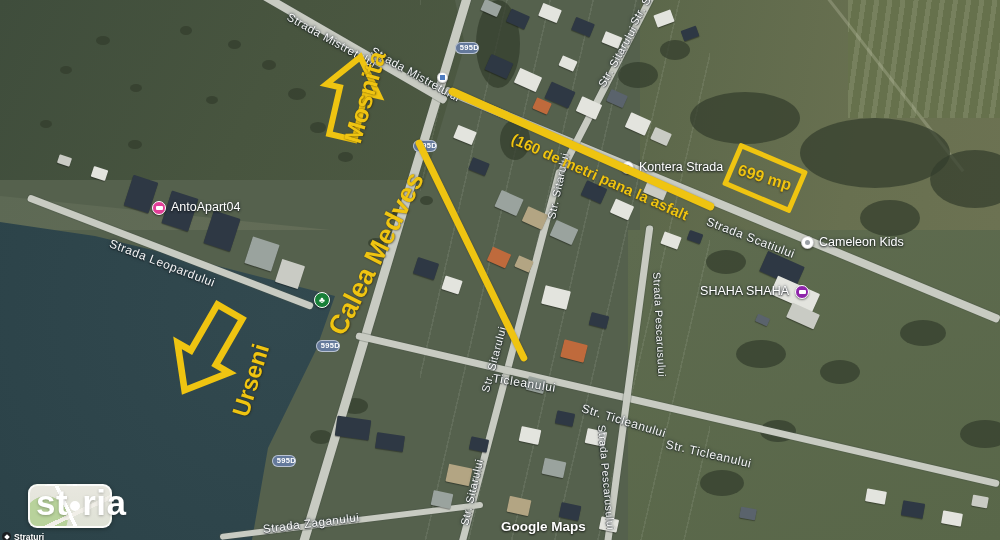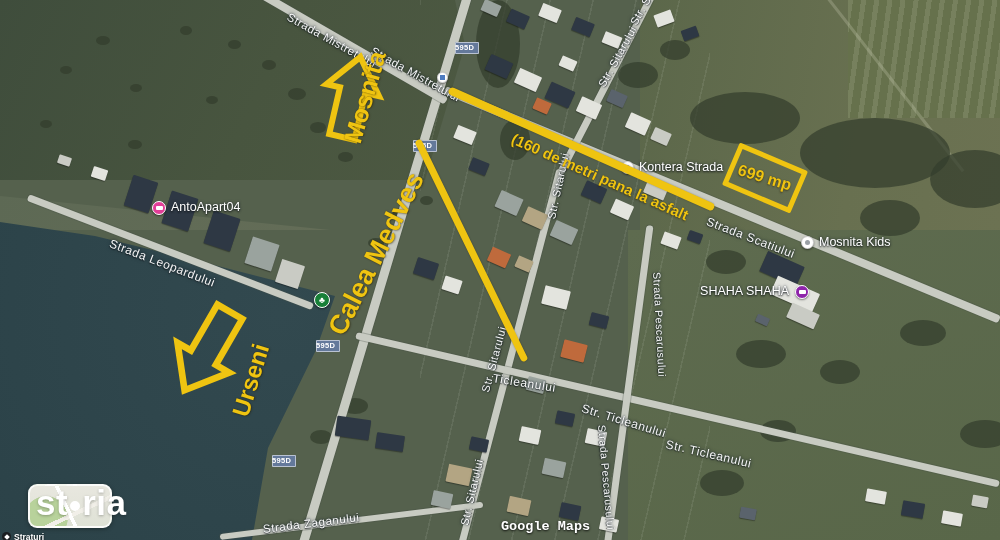--- a/index.html
+++ b/index.html
@@ -29,22 +29,22 @@
 
   .tree{border-radius:50%;background:#333d2c;opacity:.72;z-index:1;}
   .road{background:#c8cbc2;border-radius:3px;box-shadow:0 0 0 1px rgba(70,80,70,.30);
         transform-origin:left center;z-index:2;}
   .bld{z-index:3;border-radius:1px;box-shadow:0 1px 1px rgba(0,0,0,.35);}
 
   
   .street-label{z-index:4;color:#fff;opacity:.95;font-weight:500;letter-spacing:.6px;
     white-space:nowrap;transform-origin:left center;
     text-shadow:0 0 2px rgba(33,44,54,.95),0 0 4px rgba(33,44,54,.75),0 1px 1px rgba(0,0,0,.6);}
-  .shield{z-index:5;width:24px;height:12px;background:#64799b;border-radius:1px;
-    color:#fff;font-size:7.5px;font-weight:700;text-align:left;line-height:12px;
+  .shield{z-index:5;width:24px;height:12px;background:#64799b;border-radius:6px;
+    color:#fff;font-size:7.5px;font-weight:700;text-align:right;line-height:12px;
     letter-spacing:.3px;box-shadow:0 0 0 1px rgba(255,255,255,.55) inset;}
   .poi-icon{z-index:6;border-radius:50%;box-shadow:0 1px 2px rgba(0,0,0,.45);}
   .poi-label{z-index:6;color:#fff;font-size:12.5px;font-weight:500;white-space:nowrap;
     text-shadow:0 0 3px rgba(40,50,60,.9),0 1px 2px rgba(0,0,0,.8);}
 
   
   .ann{z-index:7;color:#efc411;font-weight:700;white-space:nowrap;
        text-shadow:0 1px 2px rgba(40,30,0,.55),0 0 1px rgba(0,0,0,.35);}
   #line-medves{left:414px;top:140px;width:7px;height:246px;background:#efc411;border-radius:4px;
        transform:rotate(-26deg);transform-origin:top center;z-index:7;box-shadow:0 0 2px rgba(0,0,0,.3);}
@@ -56,21 +56,21 @@
   #lbl-measure{left:516px;top:130px;font-size:15px;transform:rotate(24deg);transform-origin:left top;}
   #arrow-n{left:316px;top:50px;width:70px;height:95px;transform:rotate(13deg);z-index:7;}
   #arrow-s{left:165px;top:298px;width:85px;height:105px;transform:rotate(210deg);z-index:7;}
   #plot-rect{left:728px;top:155px;width:74px;height:46px;border:5px solid #efc411;
        transform:rotate(23deg);z-index:7;border-radius:2px;
        display:flex;align-items:center;justify-content:center;}
   #plot-rect .ann{position:static;font-size:16px;transform:rotate(-6deg);}
 
   
   #gmaps-mark{left:501px;top:519px;z-index:9;color:#fff;font-size:13.5px;font-weight:600;
-       text-shadow:0 1px 2px rgba(0,0,0,.7),0 0 3px rgba(0,0,0,.45);font-family:Liberation Mono, monospace;}
+       text-shadow:0 1px 2px rgba(0,0,0,.7),0 0 3px rgba(0,0,0,.45);}
   #layers-thumb{left:28px;top:484px;width:84px;height:44px;z-index:8;border-radius:9px;
        border:2px solid rgba(255,255,255,.85);box-shadow:0 1px 4px rgba(0,0,0,.35);
        background-image:linear-gradient(65deg,rgba(0,0,0,0) 44%,#fff 44%,#fff 48%,rgba(0,0,0,0) 48%),
          linear-gradient(155deg,rgba(0,0,0,0) 60%,#f1efe8 60%,#f1efe8 66%,rgba(0,0,0,0) 66%),
          radial-gradient(circle at 20% 80%,#b8d29b 0 30%,rgba(0,0,0,0) 31%),
          linear-gradient(#e8e7df,#dfe2d6);}
   #layers-badge{left:2px;top:532px;z-index:9;display:flex;align-items:flex-start;gap:3px;}
   #layers-badge .dot{position:static;width:9px;height:9px;border-radius:50%;background:#1a1d20;
        display:flex;align-items:center;justify-content:center;}
   #layers-badge .dot i{position:static;width:4px;height:4px;background:#fff;transform:rotate(45deg);}
@@ -225,21 +225,21 @@
         <i style="position: static; width: 7px; height: 3.5px; background: rgb(255, 255, 255); border-radius: 1px;"></i>
       </div>
       <span class="poi-label" style="left: 171px; top: 200px;">AntoApart04</span>
       <div class="poi-icon" style="left: 621px; top: 161px; width: 13px; height: 13px; background: rgb(255, 255, 255); border: 1.5px solid rgba(0, 0, 0, 0.18); display: flex; align-items: center; justify-content: center;">
         <i style="position: static; width: 5px; height: 5px; background: rgb(154, 160, 166); border-radius: 50%;"></i>
       </div>
       <span class="poi-label" style="left: 639px; top: 160px;">Kontera Strada</span>
       <div class="poi-icon" style="left: 801px; top: 236px; width: 13px; height: 13px; background: rgb(255, 255, 255); border: 1.5px solid rgba(0, 0, 0, 0.18); display: flex; align-items: center; justify-content: center;">
         <i style="position: static; width: 5px; height: 5px; background: rgb(154, 160, 166); border-radius: 50%;"></i>
       </div>
-      <span class="poi-label" style="left: 819px; top: 235px;">Mosnita Kids</span>
+      <span class="poi-label" style="left: 819px; top: 235px;">Cameleon Kids</span>
       <div class="poi-icon" style="left: 795px; top: 285px; width: 14px; height: 14px; background: rgb(142, 36, 170); border: 1.5px solid rgb(255, 255, 255); display: flex; align-items: center; justify-content: center;">
         <i style="position: static; width: 7px; height: 3.5px; background: rgb(255, 255, 255); border-radius: 1px;"></i>
       </div>
       <span class="poi-label" style="left: 789px; top: 284px; transform: translateX(-100%);">SHAHA SHAHA</span>
       <div class="poi-icon" style="left: 314px; top: 292px; width: 16px; height: 16px; background: rgb(24, 128, 56); border: 1.5px solid rgb(255, 255, 255); display: flex; align-items: center; justify-content: center;">
         <i style="position: static; font-style: normal; color: rgb(255, 255, 255); font-size: 9px; line-height: 9px;">♣</i>
       </div>
       <div class="poi-icon" style="left: 437px; top: 72px; width: 11px; height: 11px; background: rgb(255, 255, 255); border: 1.5px solid rgba(0, 0, 0, 0.18); display: flex; align-items: center; justify-content: center;">
         <i style="position: static; width: 5px; height: 5px; background: rgb(77, 123, 192);"></i>
       </div>

